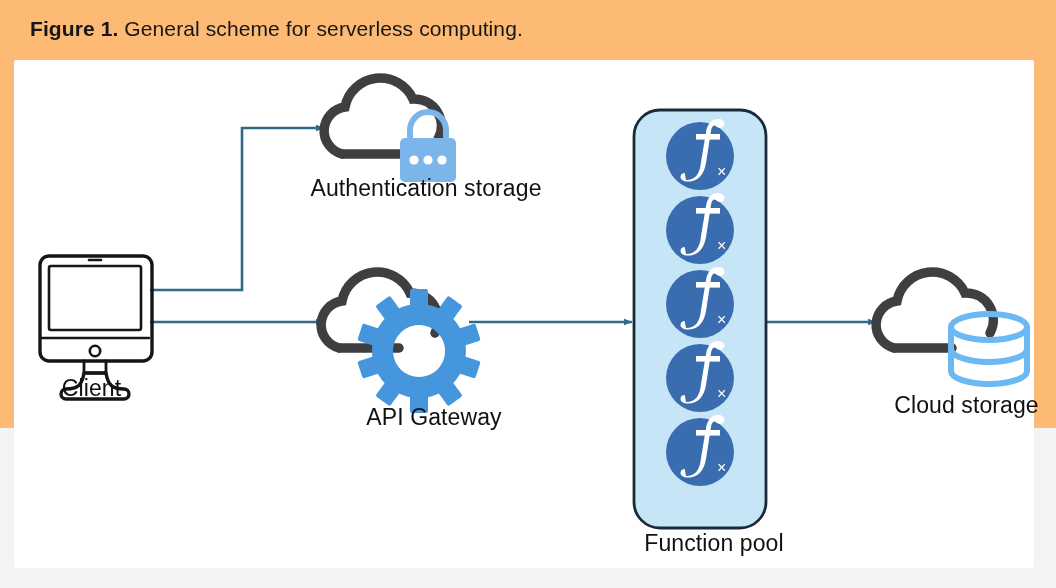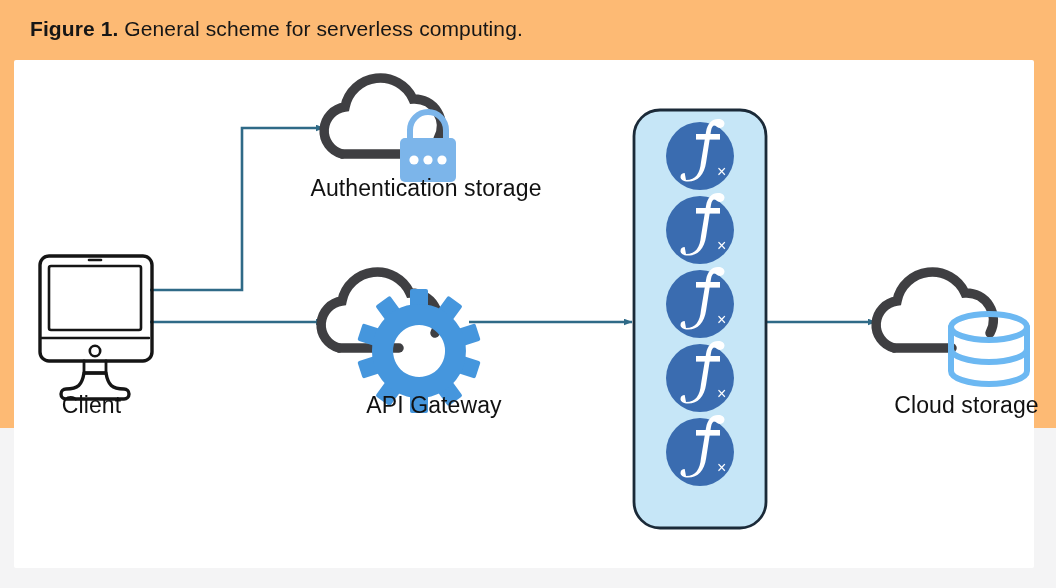--- a/index.html
+++ b/index.html
@@ -69,23 +69,23 @@
 
   
   .node-label {
     position: absolute;
     font-size: 23px;
     color: #111111;
     white-space: nowrap;
     text-align: center;
     letter-spacing: 0.1px;
   }
-  .lbl-client      { left: 0px;   top: 332px; width: 155px; }
+  .lbl-client      { left: 0px;   top: 315px; width: 155px; }
   .lbl-auth        { left: 262px; top: 115px; width: 300px; }
-  .lbl-gateway     { left: 300px; top: 332px; width: 240px; }
+  .lbl-gateway     { left: 300px; top: 344px; width: 240px; }
   .lbl-pool        { left: 575px; top: 470px; width: 250px; }
   .lbl-storage     { left: 845px; top: 332px; width: 215px; }
 </style>
 </head>
 <body>
 
 <div id="page">
 
   <div class="caption">
     <span class="fig-label">Figure 1.</span><span class="fig-text"> General scheme for serverless computing.</span>
@@ -244,16 +244,17 @@
           <path d="M937 267 v44 a38 13 0 0 0 76 0 v-44"></path>
           <path d="M937 289 a38 13 0 0 0 76 0"></path>
         </g>
       </g>
 
     </svg>
 
     <div class="node-label lbl-client">Client</div>
     <div class="node-label lbl-auth">Authentication storage</div>
     <div class="node-label lbl-gateway">API Gateway</div>
+    <div class="node-label lbl-pool">Function pool</div>
     <div class="node-label lbl-storage">Cloud storage</div>
 
   </div>
 </div>
 
 </body></html>

